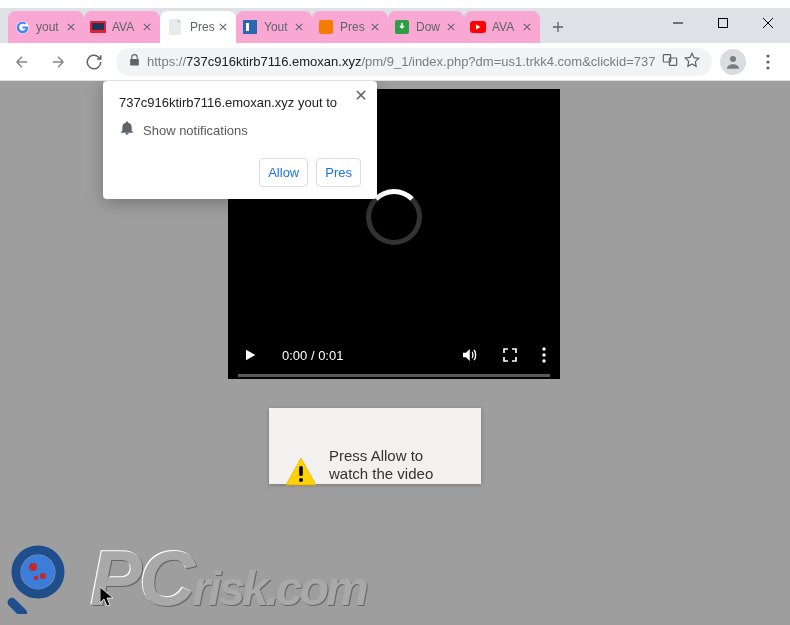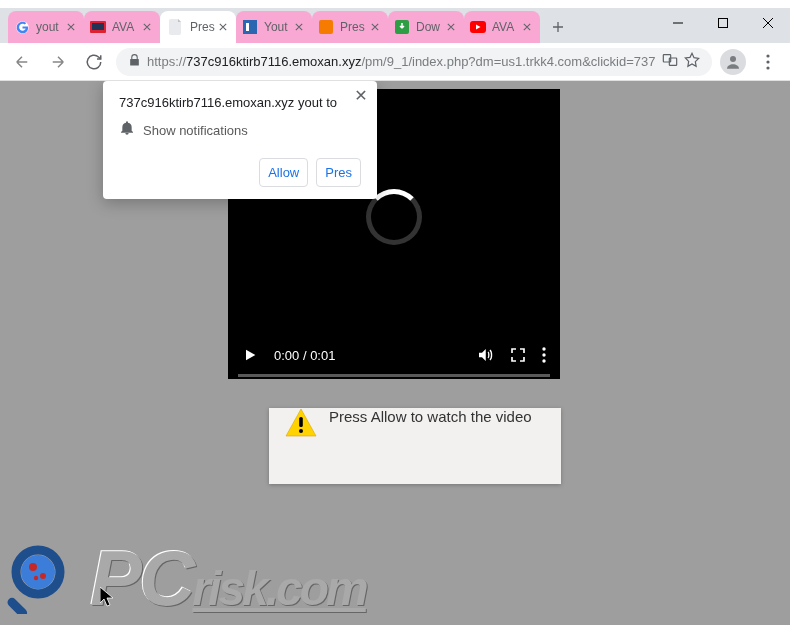--- a/index.html
+++ b/index.html
@@ -31,47 +31,47 @@
 .omni-icon { margin-left: 6px; color: #5f6368; }
 .profile { width: 26px; height: 26px; border-radius: 50%; background: #dadce0; display: flex; align-items: center; justify-content: center; }
 .menu3 { width: 28px; height: 28px; display: flex; align-items: center; justify-content: center; color: #5f6368; }
 
 
 .content { position: relative; width: 790px; height: 544px; background: #9e9e9e; overflow: hidden; }
 
 
 .video { position: absolute; left: 228px; top: 8px; width: 332px; height: 290px; background: #000; }
 .spinner { position: absolute; left: 50%; top: 44%; width: 56px; height: 56px; margin: -28px 0 0 -28px; border: 5px solid rgba(255,255,255,0.2); border-top-color: #fff; border-radius: 50%; }
-.video-controls { position: absolute; left: 0; right: 0; bottom: 0; height: 48px; display: flex; align-items: center; padding: 0 14px; color: #fff; gap: 16px; }
+.video-controls { position: absolute; left: 0; right: 0; bottom: 0; height: 48px; display: flex; align-items: center; padding: 0 14px; color: #fff; gap: 24px; }
 .vc-btn { display: flex; align-items: center; justify-content: center; }
 .vc-time { font-size: 13px; flex: 1; }
 .vc-progress { position: absolute; left: 10px; right: 10px; bottom: 2px; height: 3px; background: rgba(255,255,255,0.35); }
 
 
-.msgbox { position: absolute; left: 269px; top: 327px; width: 292px; height: 76px; background: #f2f1f0; box-shadow: 0 1px 4px rgba(0,0,0,0.25); display: flex; align-items: flex-start; padding: 0 16px; gap: 14px; }
+.msgbox { position: absolute; left: 269px; top: 327px; width: 212px; height: 76px; background: #f2f1f0; box-shadow: 0 1px 4px rgba(0,0,0,0.25); display: flex; align-items: flex-end; padding: 0 16px; gap: 14px; }
 .warn-tri { width: 30px; height: 27px; position: relative; }
 .warn-tri svg { display: block; }
 .msgtext { font-size: 15px; color: #333; line-height: 1.25; }
 
 
 .prompt { position: absolute; left: 103px; top: 0px; width: 274px; background: #fff; border-radius: 4px; box-shadow: 0 4px 16px rgba(0,0,0,0.25); padding: 14px 16px 12px; }
 .prompt-close { position: absolute; right: 6px; top: 4px; width: 20px; height: 20px; display: flex; align-items: center; justify-content: center; color: #5f6368; font-size: 16px; }
 .prompt-title { font-size: 13px; color: #202124; margin-bottom: 10px; padding-right: 18px; }
 .prompt-row { display: flex; align-items: center; gap: 8px; margin-bottom: 18px; }
 .prompt-row .bell { color: #5f6368; }
 .prompt-row .perm-label { font-size: 13px; color: #5a5a5a; }
 .prompt-actions { display: flex; justify-content: flex-end; gap: 8px; }
 .btn { border: 1px solid #dadce0; background: #fff; color: #1a73e8; font-size: 13px; padding: 6px 8px; border-radius: 4px; }
 
 
 .wm { position: absolute; left: 6px; bottom: 1px; display: flex; align-items: center; }
 .wm-icon { width: 70px; height: 70px; position: relative; margin-right: 2px; }
 .wm-text { font-family: Arial, sans-serif; font-size: 62px; font-style: italic; font-weight: bold; color: #a9a9a9; letter-spacing: -3px; display: flex; align-items: baseline; margin-left: 12px; }
 .wm-text .pc { font-size: 78px; text-shadow: 1px 1px 0 #666, -1px -1px 0 #fff; }
-.wm-text .rest { font-size: 48px; text-shadow: 1px 1px 0 #666; text-decoration: underline; }
+.wm-text .rest { font-size: 48px; text-shadow: 1px 1px 0 #666; }
 
 .cursor { position:absolute; left:100px; bottom:18px; }
 </style>
 </head>
 <body>
 
 <div class="titlebar"></div>
 
 <div class="tabstrip">
   <div class="tab">

